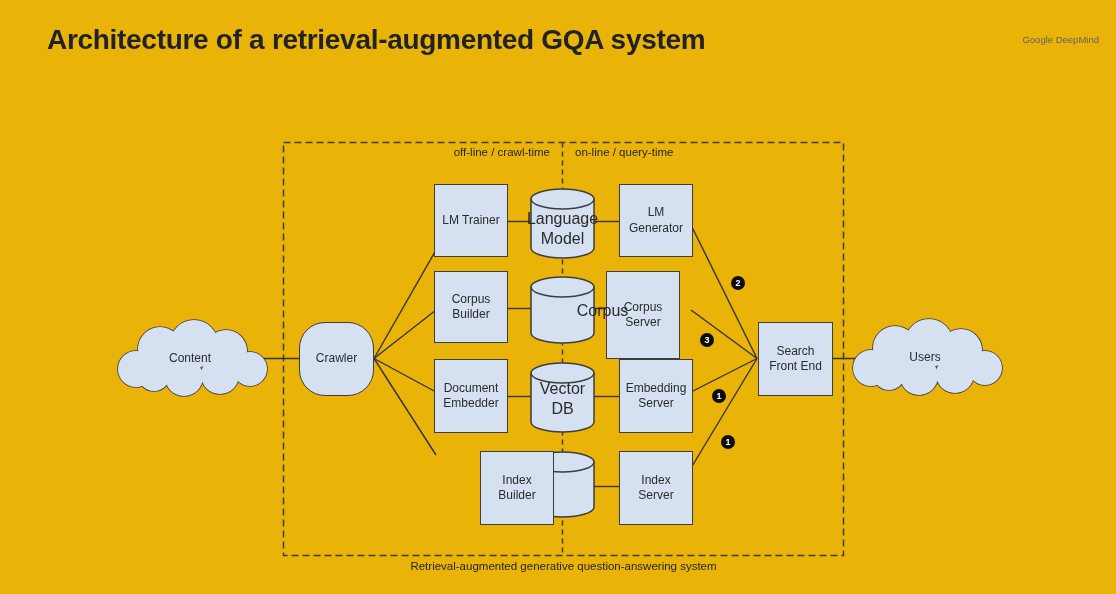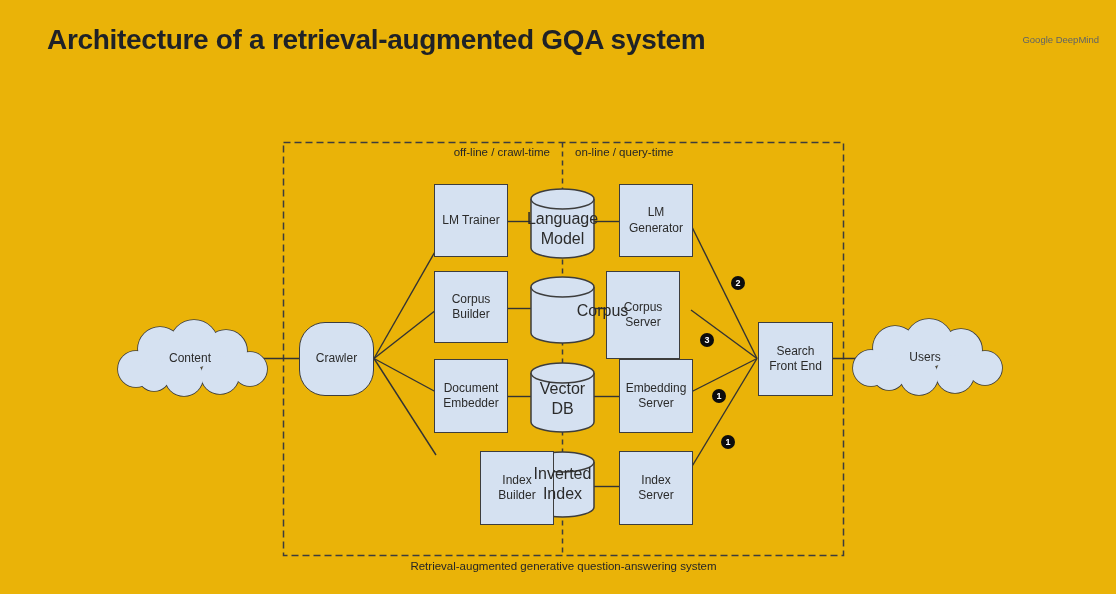--- a/index.html
+++ b/index.html
@@ -125,21 +125,20 @@
   <div class="node" style="left:619px;top:184px;width:74px;height:73px;">LM Generator</div>
   <div class="node" style="left:606px;top:271px;width:74px;height:88px;">Corpus Server</div>
   <div class="node" style="left:619px;top:359px;width:74px;height:74px;">Embedding Server</div>
   <div class="node" style="left:758px;top:322px;width:75px;height:74px;">Search Front End</div>
 
   <div class="node" style="left:619px;top:451px;width:74px;height:74px;">Index Server</div>
 
   <div class="cyl-label" style="left:531px;top:202px;width:63px;height:54px;">Language Model</div>
   <div class="cyl-label" style="left:531px;top:285px;width:63px;height:52px;padding-left:40px;">Corpus</div>
   <div class="cyl-label" style="left:531px;top:372px;width:63px;height:54px;">Vector DB</div>
-  <div class="cyl-label" style="left:531px;top:458px;width:63px;height:52px;">Inverted Index</div>
 
   <div class="badge" style="left:731px;top:276px;">2</div>
   <div class="badge" style="left:700px;top:333px;">3</div>
   <div class="badge" style="left:712px;top:389px;">1</div>
   <div class="badge" style="left:721px;top:435px;">1</div>
 
   <div class="caption">Retrieval-augmented generative question-answering system</div>
 
 </div>
 

